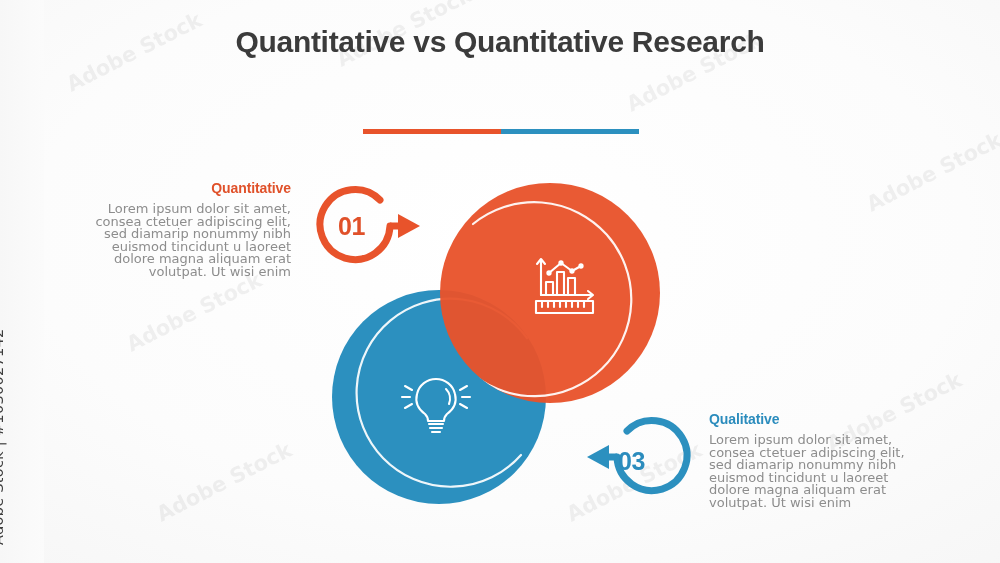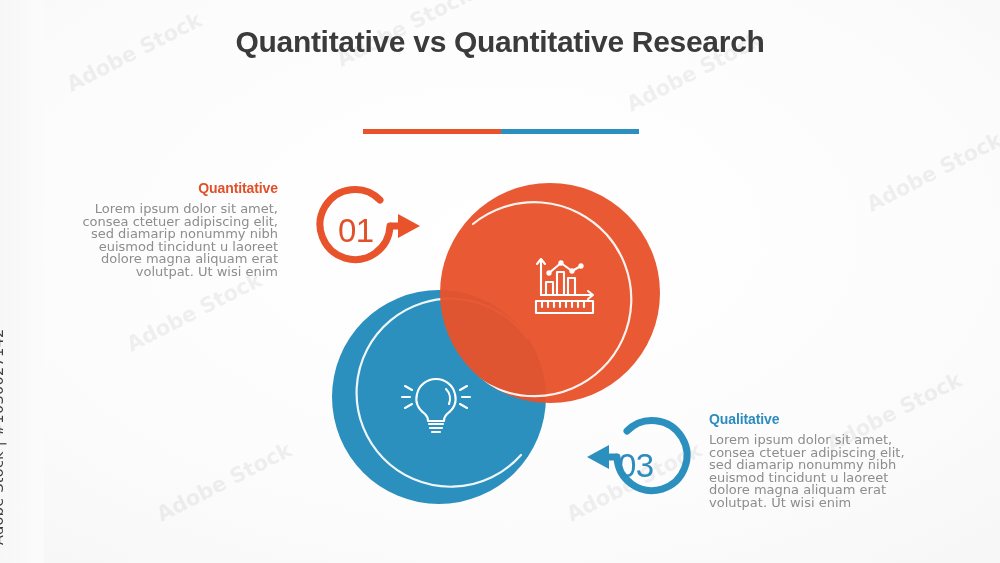--- a/index.html
+++ b/index.html
@@ -75,21 +75,21 @@
     height: 5px;
     display: flex;
   }
   .divider > i { display: block; height: 100%; flex: 1 1 50%; }
 
   
   .venn { position: absolute; left: 0; top: 0; width: 1000px; height: 563px; }
 
   
   .block { position: absolute; width: 200px; }
-  .block.left  { left: 78px; top: 180px; text-align: right; }
+  .block.left  { left: 91px; top: 180px; text-align: right; }
   .block.right { left: 709px; top: 411px; text-align: left; }
   .block .head {
     font-size: 14px;
     font-weight: bold;
     margin: 0 0 7px 0;
     letter-spacing: -0.1px;
     font-family: "Liberation Sans", sans-serif;
   }
   .block.left  .head { color: #e0512a; }
   .block.right .head { color: #2b8cbd; }
@@ -99,22 +99,22 @@
     color: #8d8d8d;
     font-family: "DejaVu Sans", sans-serif;
   }
 
   
   .badge { position: absolute; }
   .badge.one { left: 316px; top: 186px; }
   .badge.two { left: 572px; top: 421px; }
   .badge-num {
     position: absolute;
-    font-weight: normal;
-    font-size: 33px;
+    font-weight: bold;
+    font-size: 25px;
     font-family: "Liberation Sans", sans-serif;
     letter-spacing: -0.5px;
   }
   .badge.one .badge-num { left: 22px; top: 26px; color: #e0512a; }
   .badge.two .badge-num { left: 46px; top: 26px; color: #2b8cbd; }
 
   
   .wm {
     position: absolute;
     color: rgba(150,150,150,0.13);

